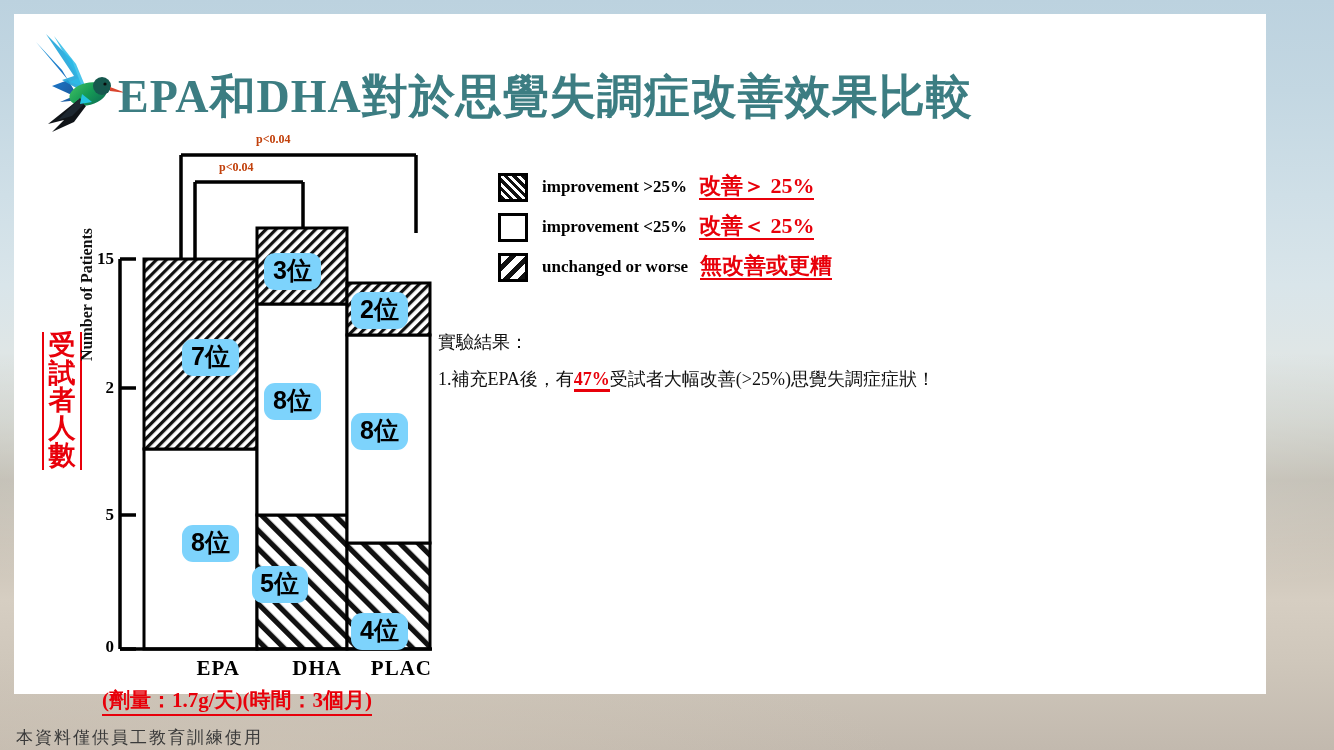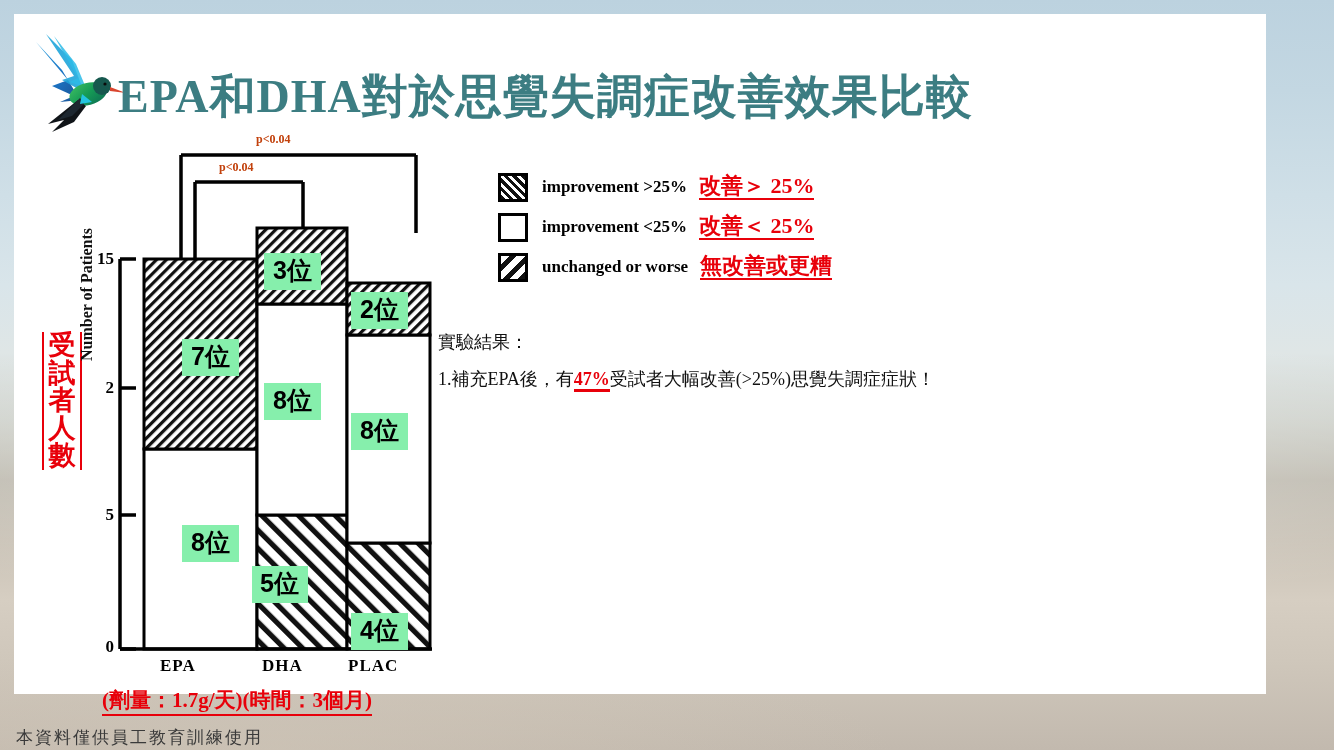--- a/index.html
+++ b/index.html
@@ -44,33 +44,34 @@
     border-left:2.5px solid #e8000a;border-right:2.5px solid #e8000a;
     padding:0 1px;
   }
   .ylab-en{
     position:absolute;left:64px;top:347px;
     transform:rotate(-90deg);transform-origin:left top;
     font-size:16px;font-weight:bold;color:#111;white-space:nowrap;
   }
   .ytick{position:absolute;font-size:17px;font-weight:bold;color:#000;text-align:right;width:30px;}
   .pbracket-lab{position:absolute;font-size:12px;font-weight:bold;color:#c2410c;}
-  .xtick{position:absolute;font-size:17px;font-weight:bold;color:#000;text-align:left;letter-spacing:1px;}
+  .xtick{position:absolute;font-size:21px;font-weight:bold;color:#000;text-align:right;letter-spacing:1px;}
   .dose{
     position:absolute;left:88px;top:672px;
     color:#e8000a;font-size:21px;font-weight:bold;white-space:nowrap;
   }
   .dose span{border-bottom:2.5px solid #e8000a;display:inline-block;}
 
   
   .chip{
-    position:absolute;background:#86efac;color:#000;
+    position:absolute;background:#7dd3fc;color:#000;
     font-weight:bold;font-size:25px;line-height:1;
     padding:5px 9px 7px 9px;white-space:nowrap;
     font-family:"Liberation Sans",sans-serif;
+    border-radius:11px;
   }
 
   
   .legend{position:absolute;left:484px;top:142px;margin-top:11px;}
   .lrow{display:flex;align-items:center;height:40px;}
   .sw{width:30px;height:29px;border:3px solid #000;box-sizing:border-box;flex:0 0 auto;}
   .ltxt{font-size:17px;font-weight:bold;color:#000;margin-left:14px;white-space:nowrap;}
   .lcn{font-size:22px;font-weight:bold;color:#e8000a;margin-left:12px;white-space:nowrap;
        border-bottom:2.5px solid #e8000a;line-height:1.08;}
 

